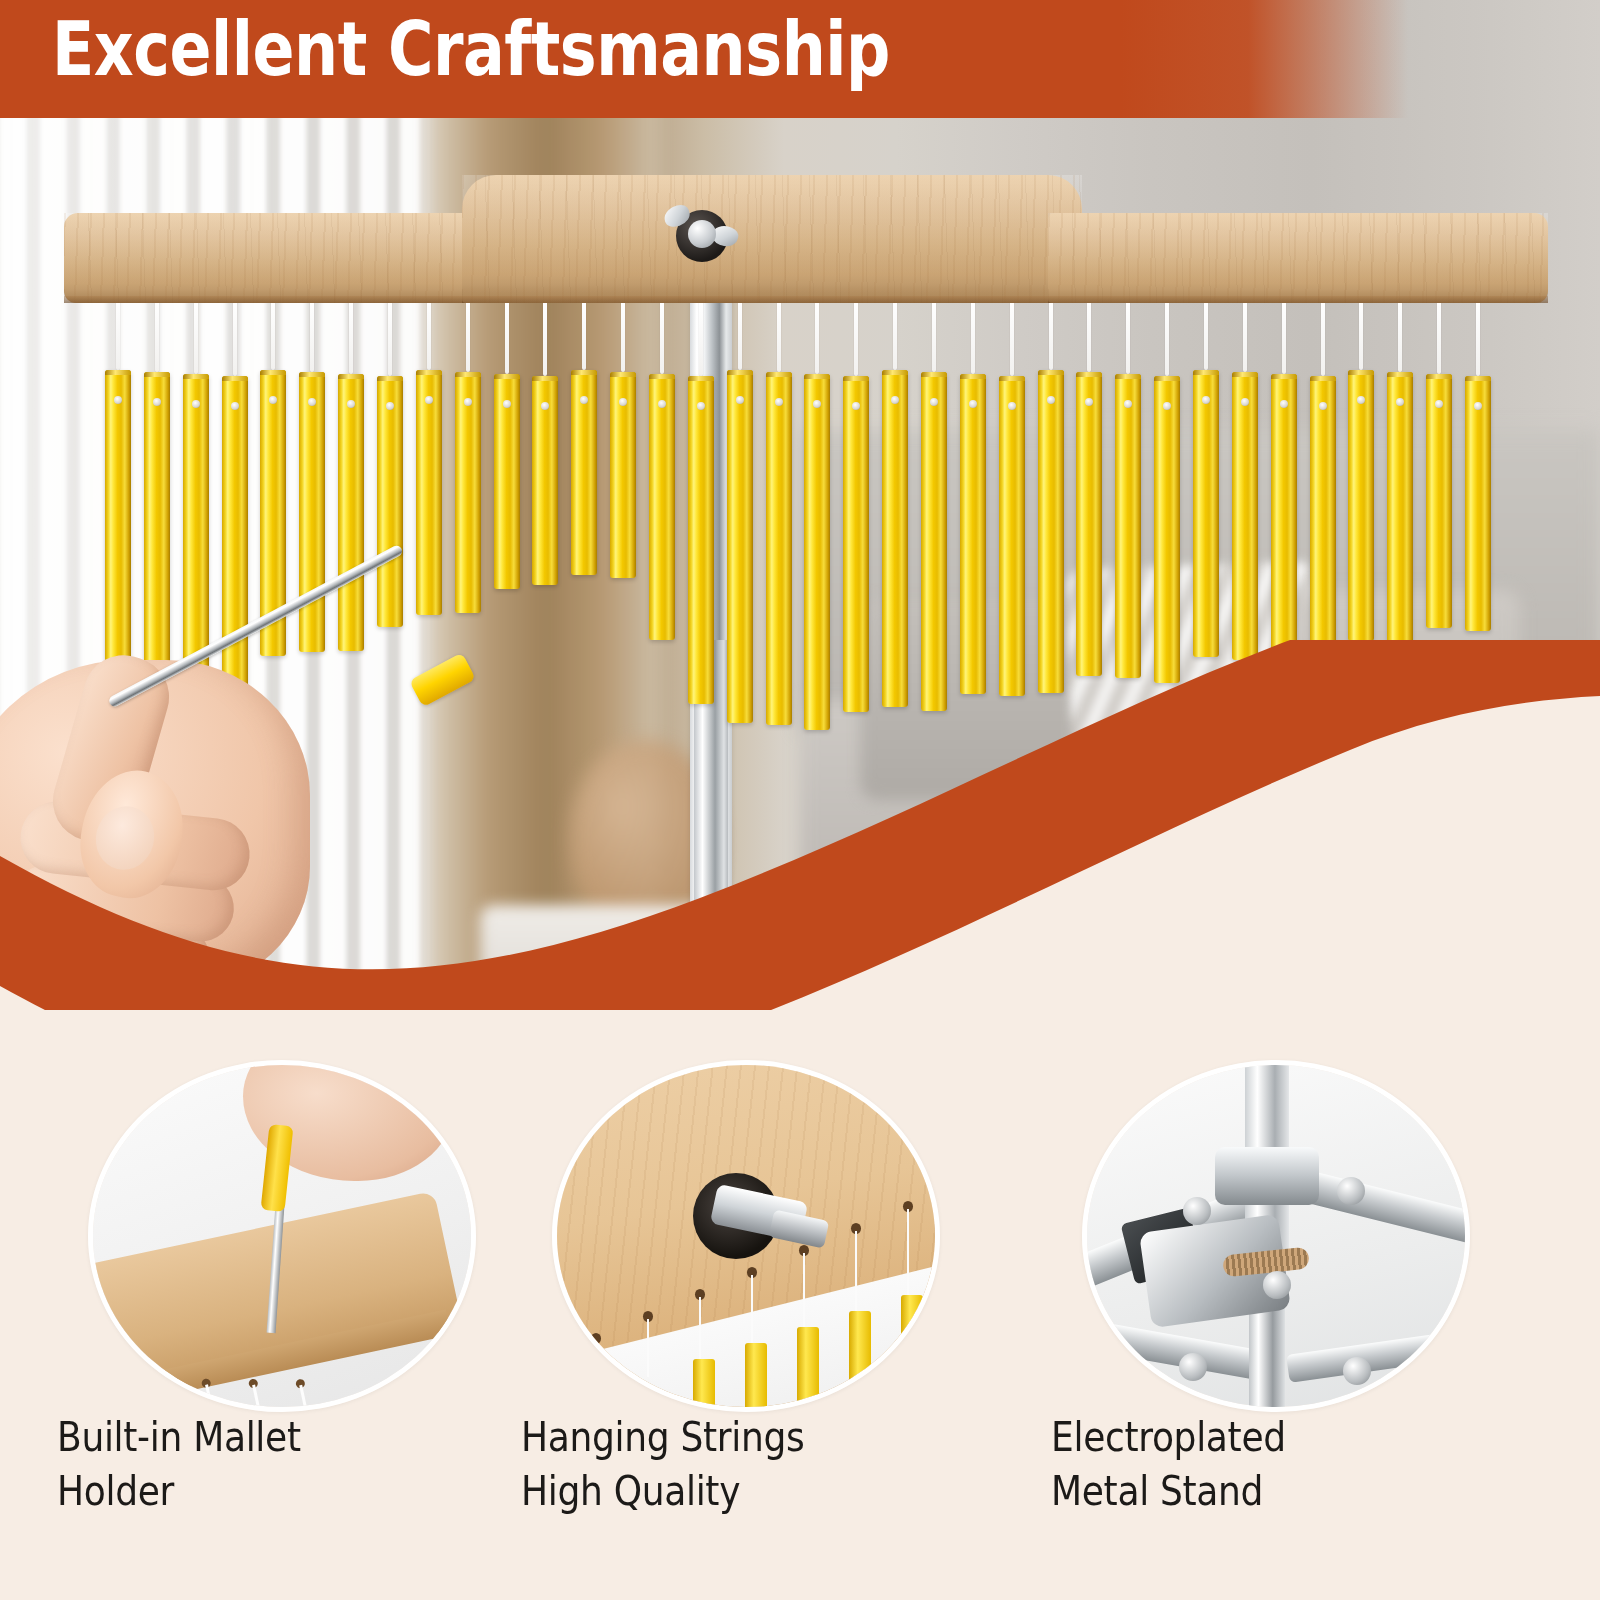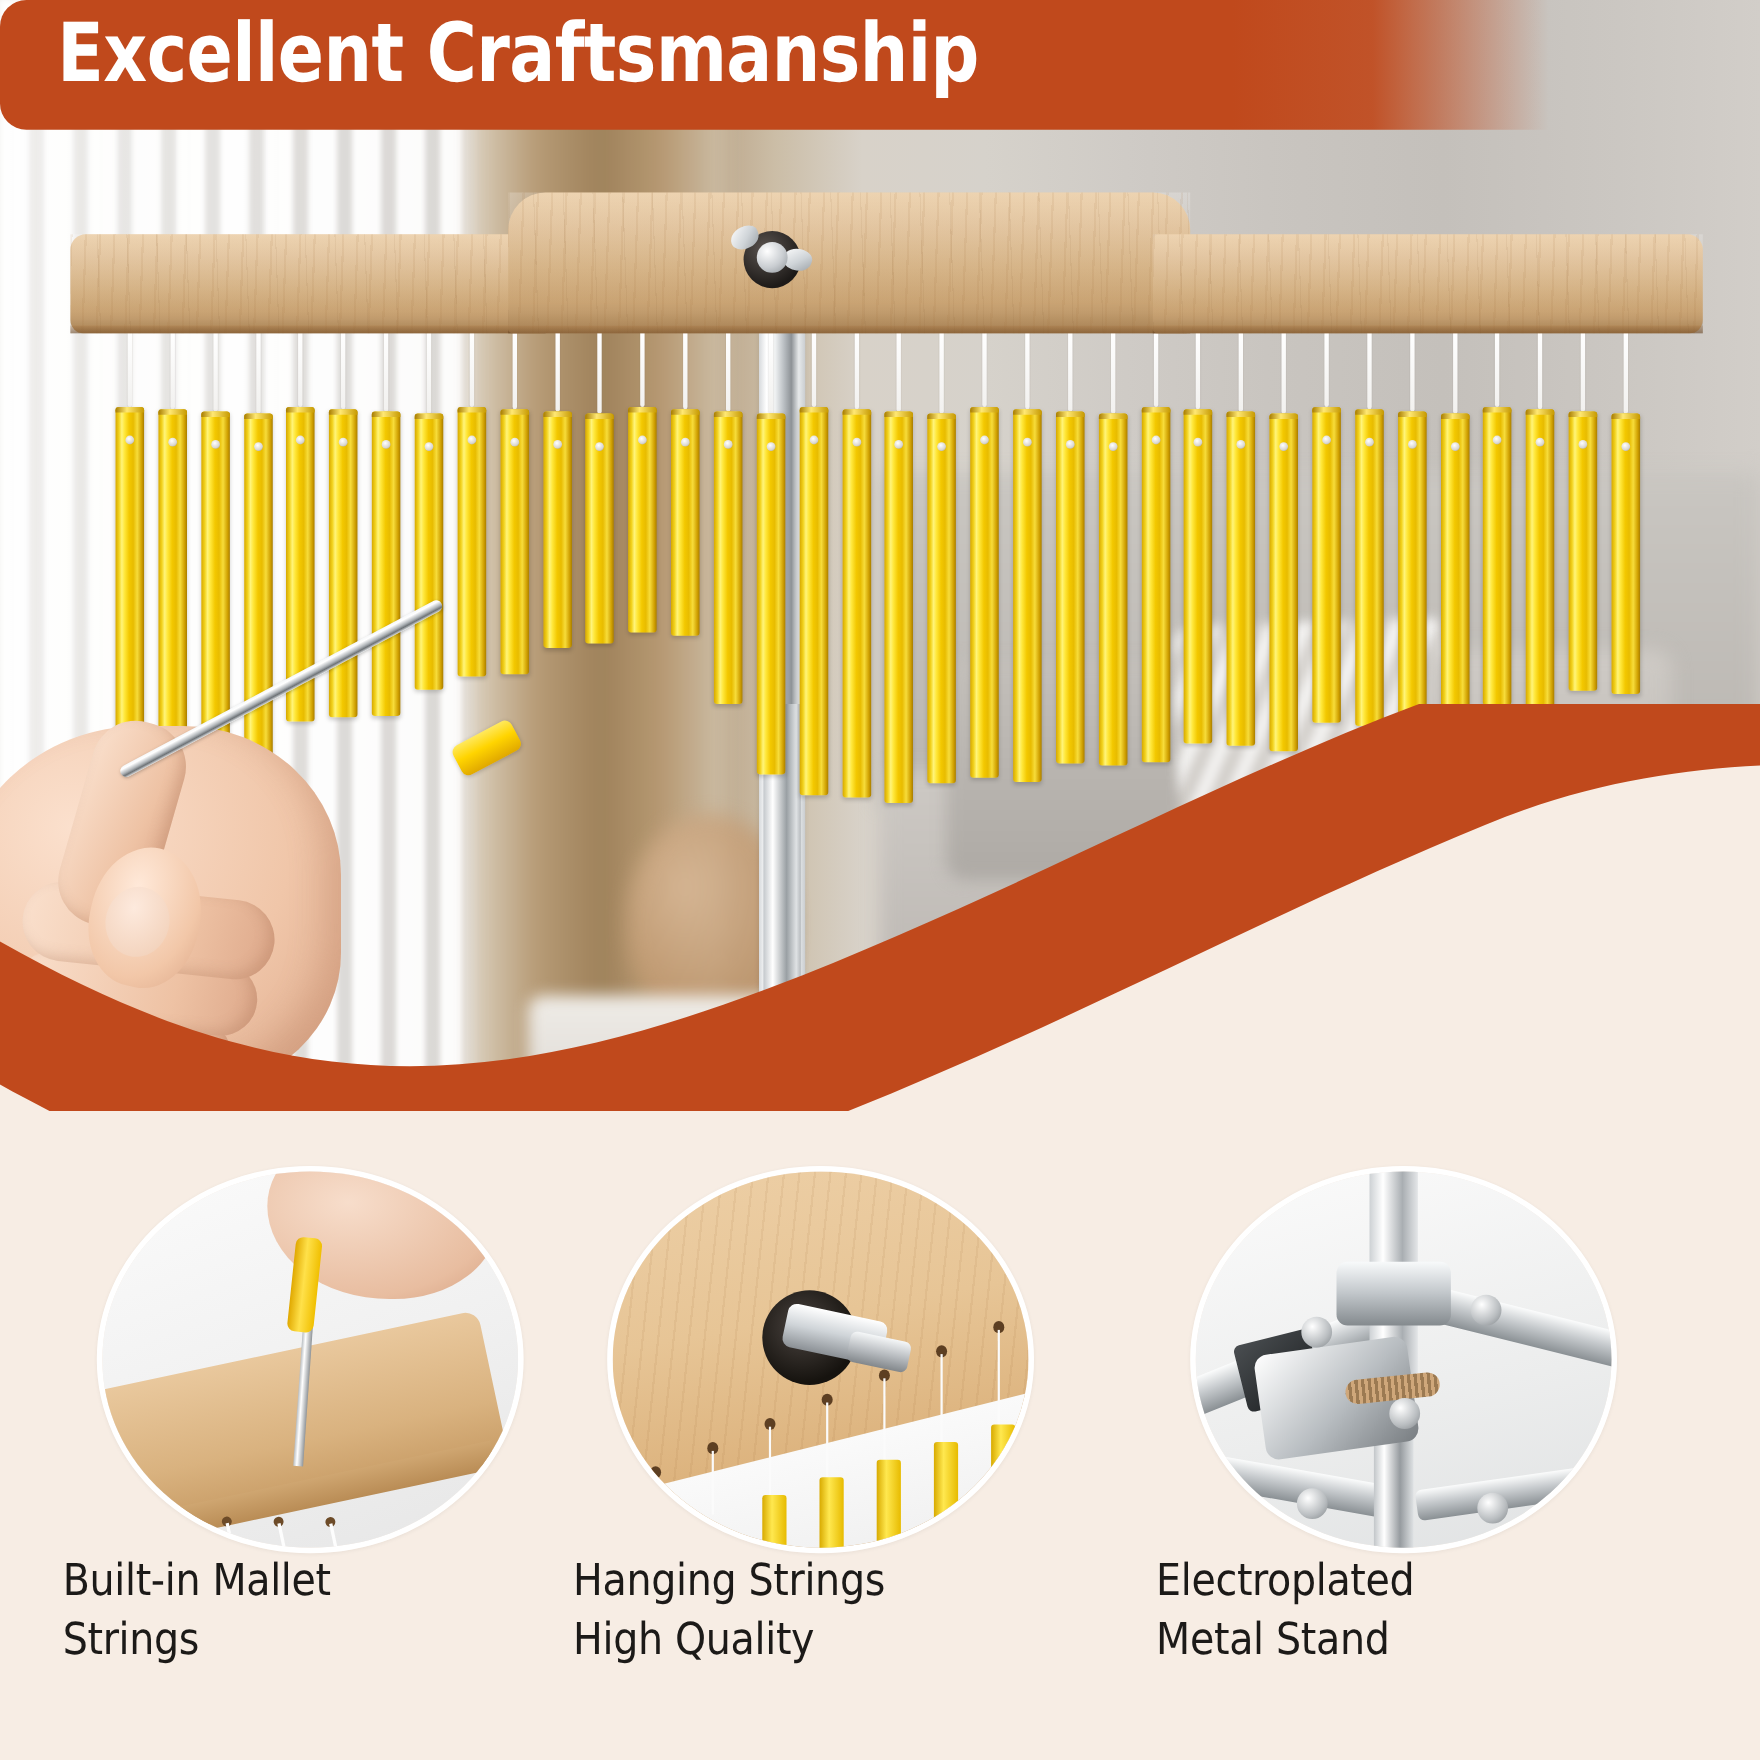--- a/index.html
+++ b/index.html
@@ -124,21 +124,21 @@
     transform-origin:0 50%;transform:rotate(-28deg);border-radius:6px;
     background:linear-gradient(180deg,#f6f8f9 0%, #ffffff 22%, #aeb3b7 58%, #6e7377 78%, #dcdfe1 100%);
     box-shadow:0 1px 3px rgba(0,0,0,.25);}
   .mallet-tip{position:absolute;left:456px;top:59px;width:60px;height:30px;border-radius:7px;
     transform-origin:0 50%;transform:rotate(-28deg);
     background:linear-gradient(180deg,#ffe95e 0%, #ffd400 45%, #e0a800 100%);
     box-shadow:0 1px 4px rgba(0,0,0,.22);}
 
   
   .banner{position:absolute;left:0;top:0;width:1600px;height:118px;
-    background:linear-gradient(90deg,#c0491c 0%, #c0491c 70%, rgba(192,73,28,.92) 78%, rgba(192,73,28,0) 88%);border-radius:24px;}
+    background:linear-gradient(90deg,#c0491c 0%, #c0491c 70%, rgba(192,73,28,.92) 78%, rgba(192,73,28,0) 88%);}
   .banner-title{position:absolute;left:52px;top:6px;color:#ffffff;
     font-size:74px;font-weight:bold;letter-spacing:-.5px;
     font-family:"DejaVu Sans Condensed","Liberation Sans",sans-serif;
     transform:scaleX(.93);transform-origin:left center;white-space:nowrap;}
 
   
   .wave{position:absolute;left:0;top:640px;width:1600px;height:420px;}
 
   
   .lower{position:absolute;left:0;top:1010px;width:1600px;height:590px;background:#f7ede4;}
@@ -508,21 +508,21 @@
               <div class="t3-rivet" style="left: 256px; top: 292px; background: radial-gradient(circle at 36% 32%, rgb(255, 255, 255), rgb(185, 189, 192) 60%, rgb(127, 132, 136));"></div>
               <div class="t3-rivet" style="left: 176px; top: 206px; background: radial-gradient(circle at 36% 32%, rgb(255, 255, 255), rgb(185, 189, 192) 60%, rgb(127, 132, 136));"></div>
             </div>
         </div>
       </div>
     </div>
 
     <div class="captions">
       <div class="caption c1">
         <div>Built-in Mallet</div>
-        <div>Strings</div>
+        <div>Holder</div>
       </div>
       <div class="caption c2">
         <div>Hanging Strings</div>
         <div>High Quality</div>
       </div>
       <div class="caption c3">
         <div>Electroplated</div>
         <div>Metal Stand</div>
       </div>
     </div>

